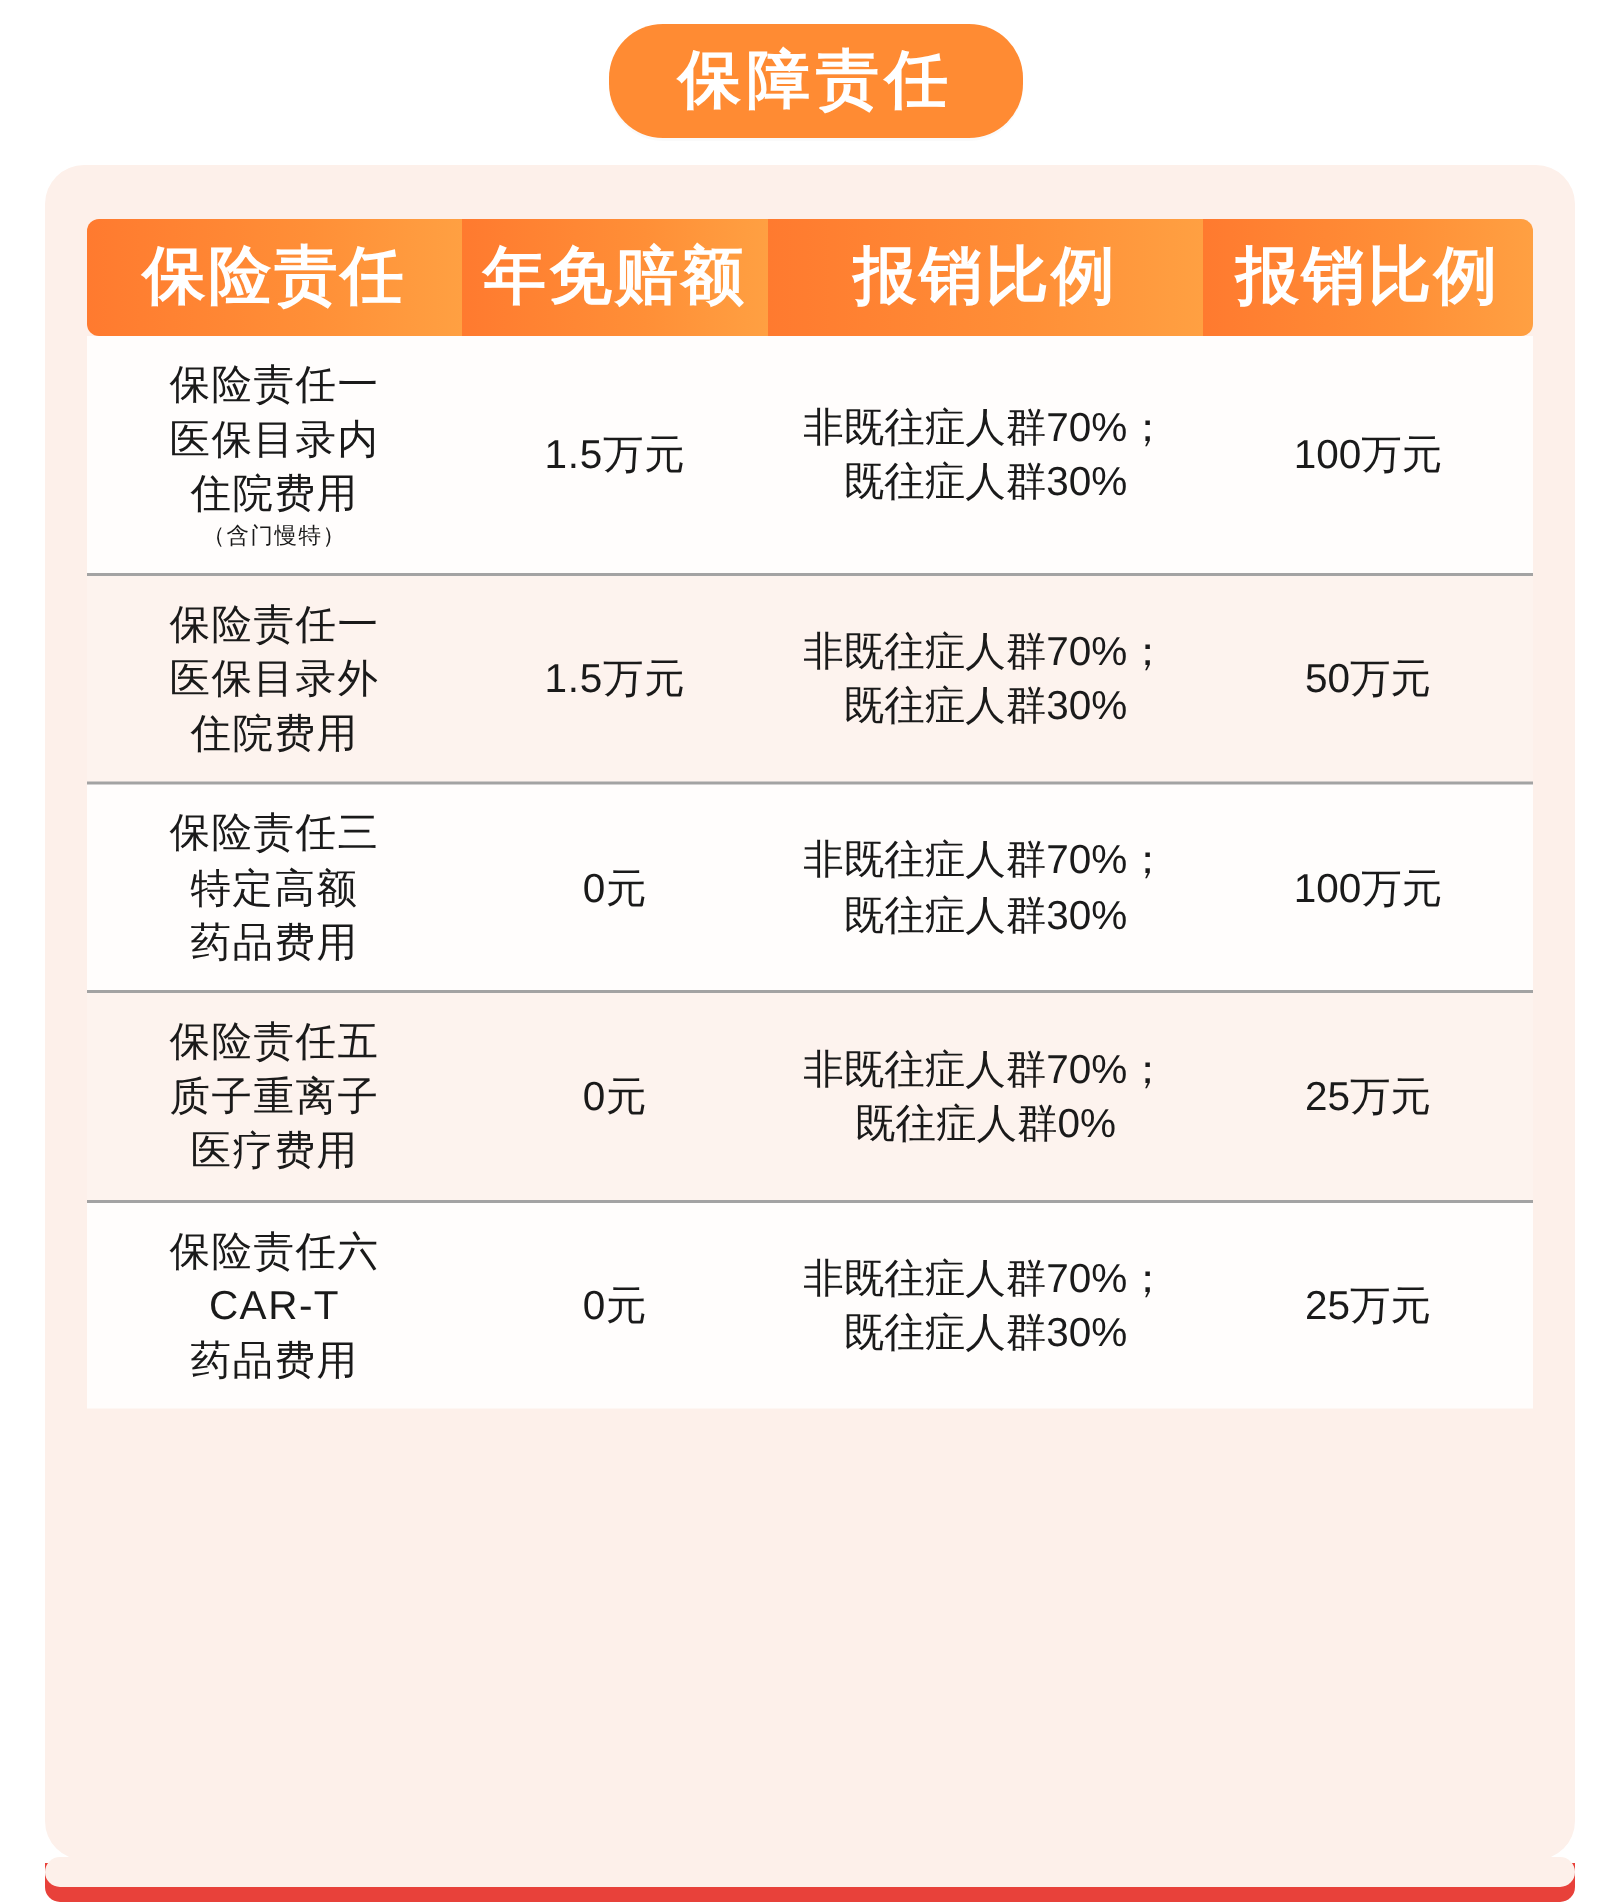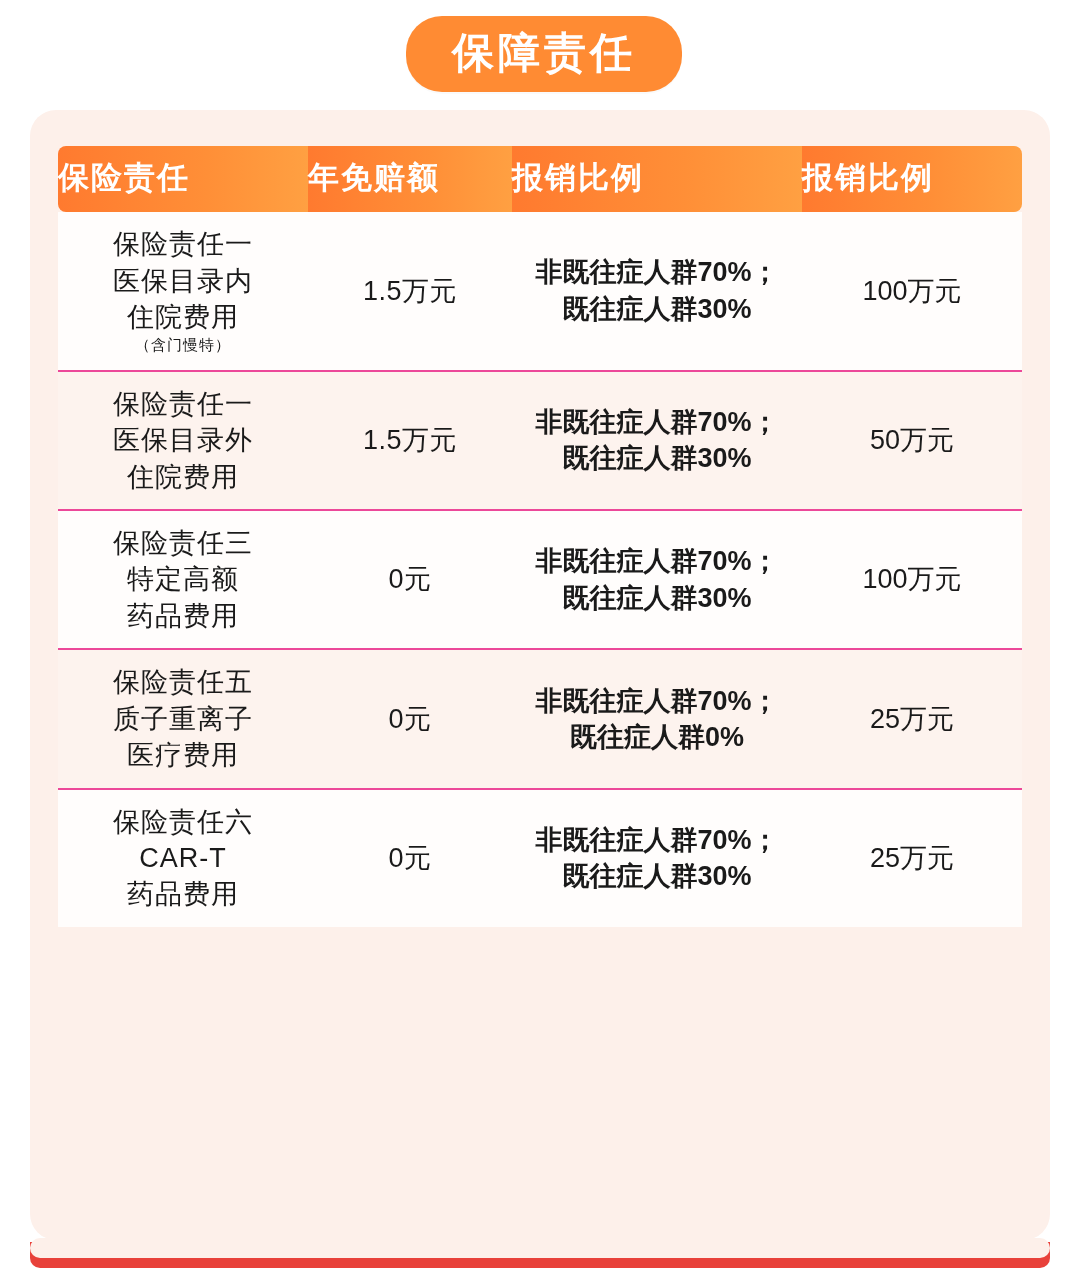--- a/index.html
+++ b/index.html
@@ -62,25 +62,25 @@
 
   
   table.benefit-table {
     width: 964px;
     border-collapse: collapse;
     table-layout: fixed;
   }
   table.benefit-table thead th {
     background: linear-gradient(90deg, #ff7a2f 0%, #ff8f37 60%, #ffa042 100%);
     color: #ffffff;
-    font-size: 31px;
+    font-size: 42px;
     font-weight: bold;
     letter-spacing: 2px;
     padding: 15px 0 17px 0;
-    text-align: left;
+    text-align: center;
     line-height: 1.1;
   }
   table.benefit-table thead th:first-child {
     border-top-left-radius: 8px;
     border-bottom-left-radius: 8px;
   }
   table.benefit-table thead th:last-child {
     border-top-right-radius: 8px;
     border-bottom-right-radius: 8px;
   }
@@ -90,21 +90,21 @@
   .col-3 { width: 290px; }
   .col-4 { width: 220px; }
 
   table.benefit-table tbody td {
     font-size: 27px;
     color: #1a1a1a;
     text-align: center;
     vertical-align: middle;
     padding: 14px 4px;
     line-height: 1.35;
-    border-bottom: 2px solid #ec4899;
+    border-bottom: 2px solid #a3a3a3;
   }
   table.benefit-table tbody tr:nth-child(odd) td {
     background: #fffdfc;
   }
   table.benefit-table tbody tr:nth-child(even) td {
     background: #fdf3ee;
   }
   table.benefit-table tbody tr:last-child td {
     border-bottom: none;
   }
@@ -119,21 +119,20 @@
   }
   .cell-num {
     font-size: 28px;
     letter-spacing: 0.5px;
   }
   .cell-ratio {
     text-align: left;
     padding-left: 18px;
     font-size: 27px;
     line-height: 1.45;
-    font-weight: bold;
   }
   .cell-limit {
     font-size: 28px;
   }
 
   
   .bottom-strip {
     position: absolute;
     left: 30px;
     bottom: 0;

